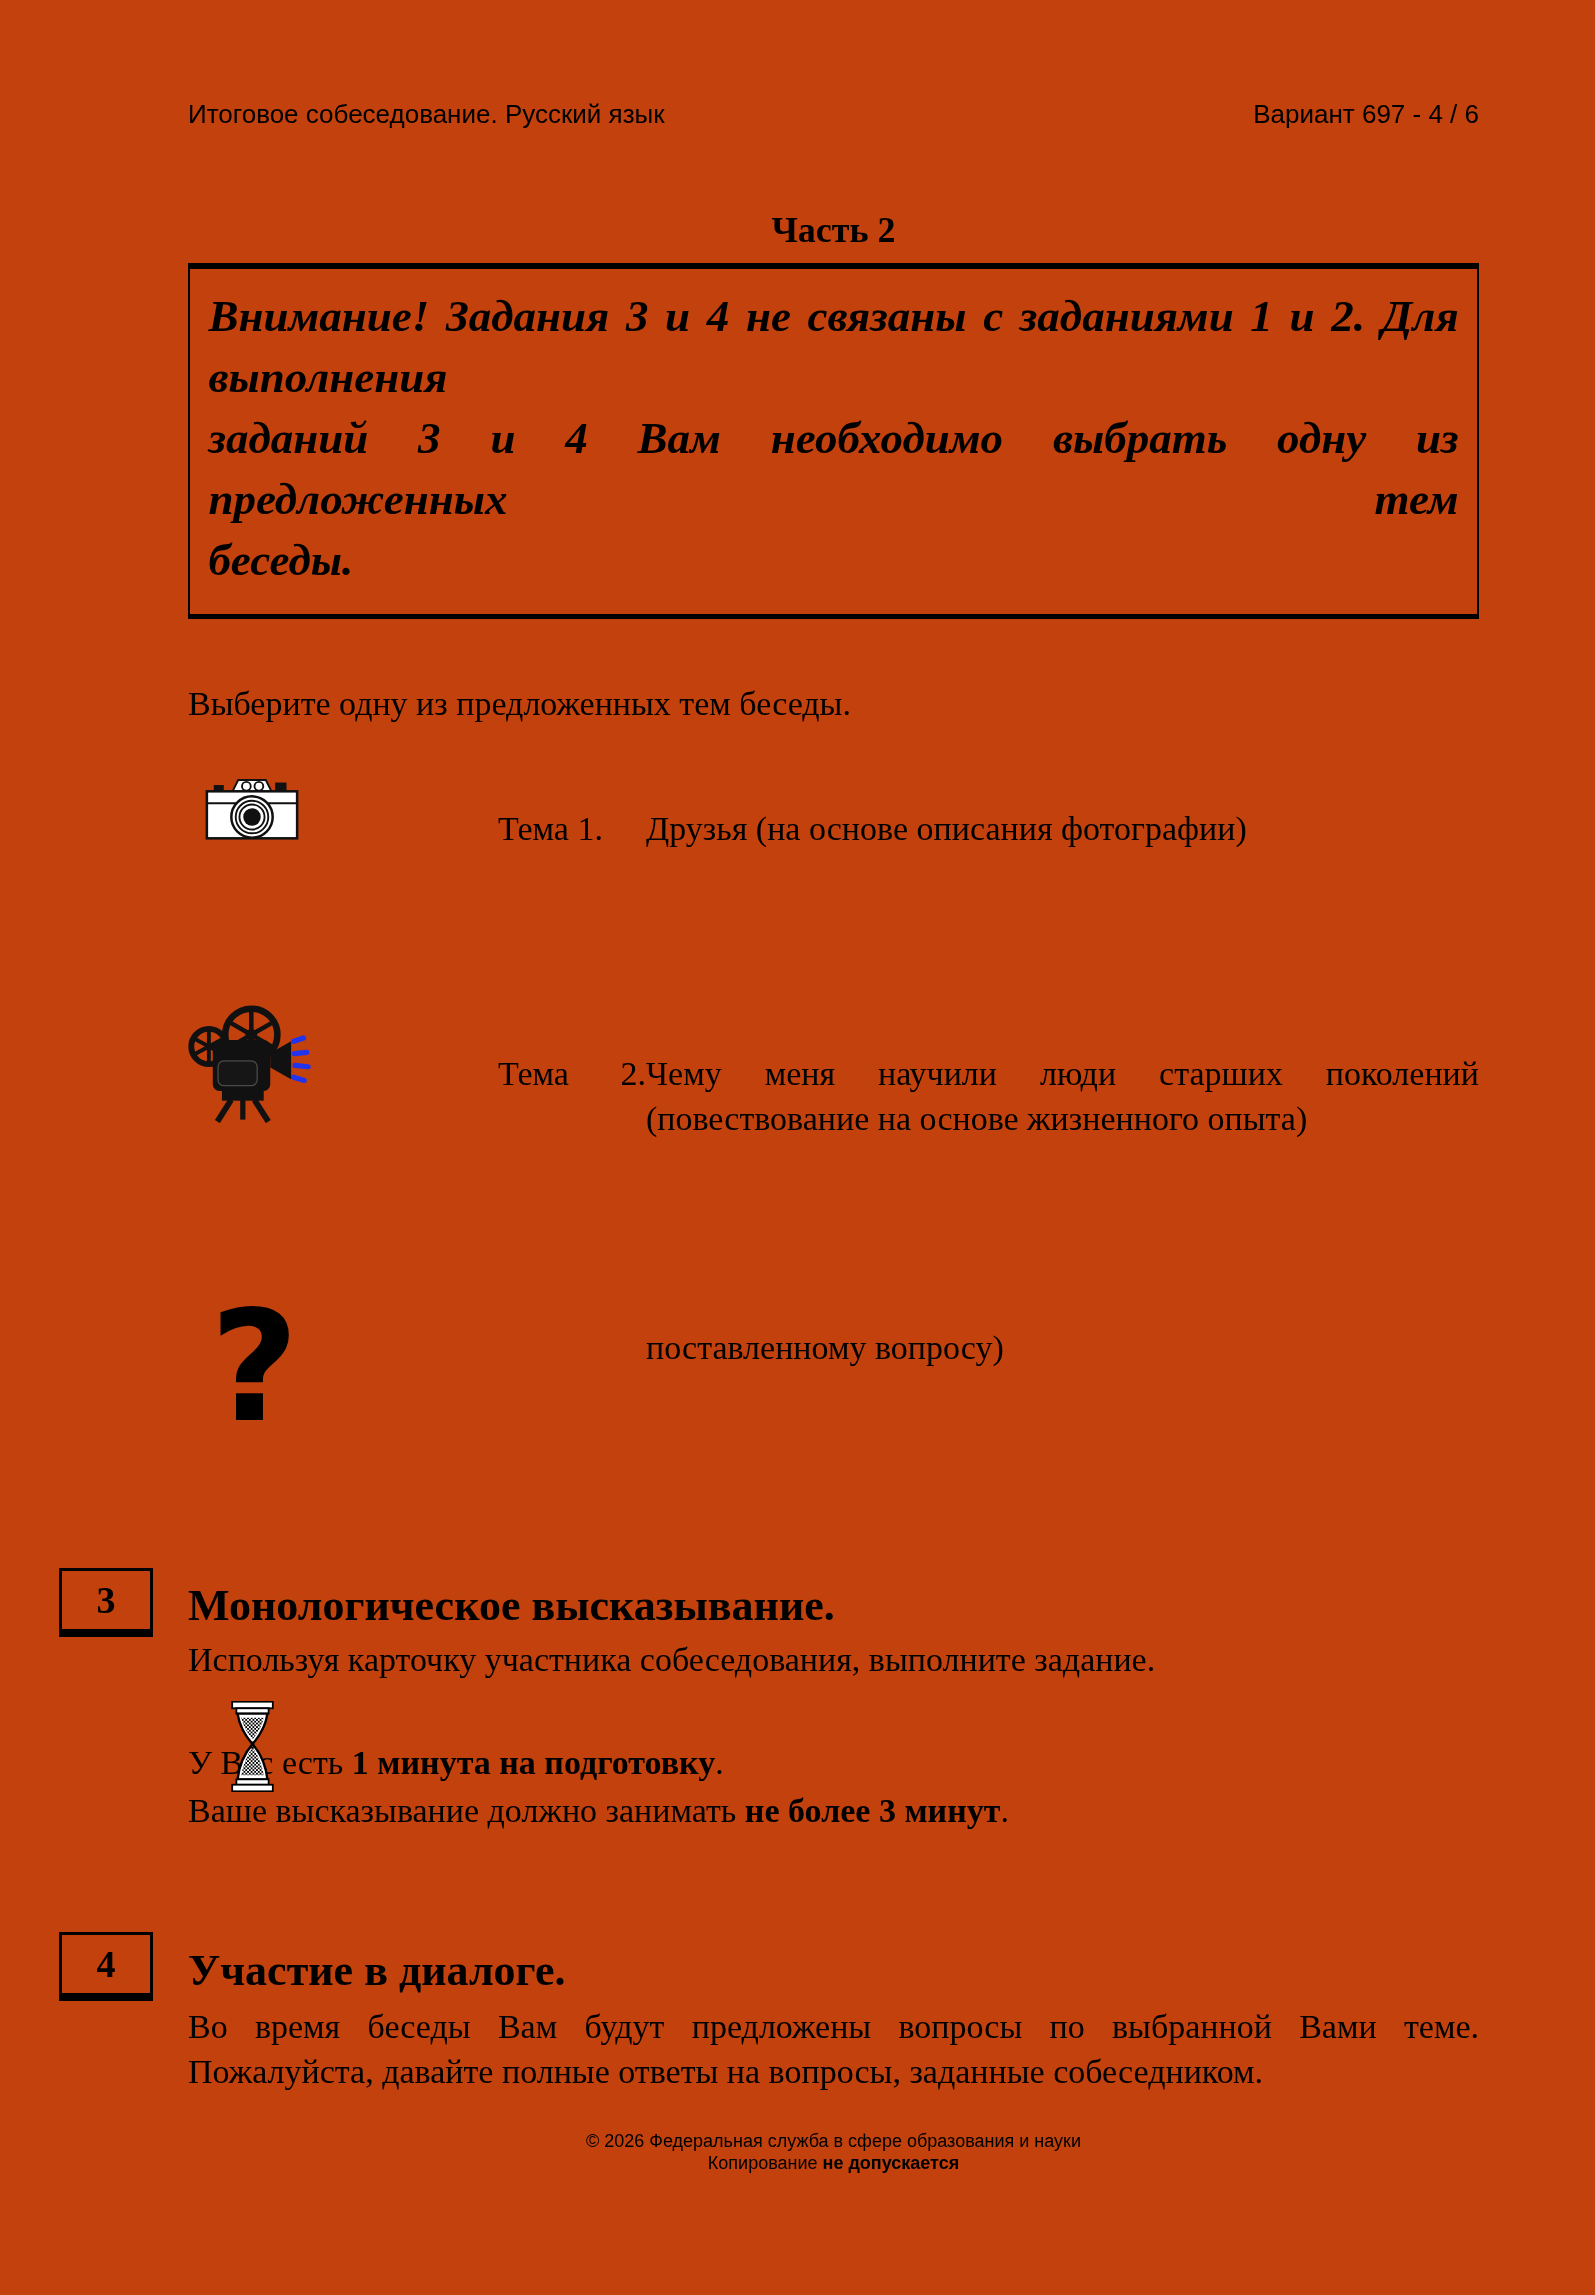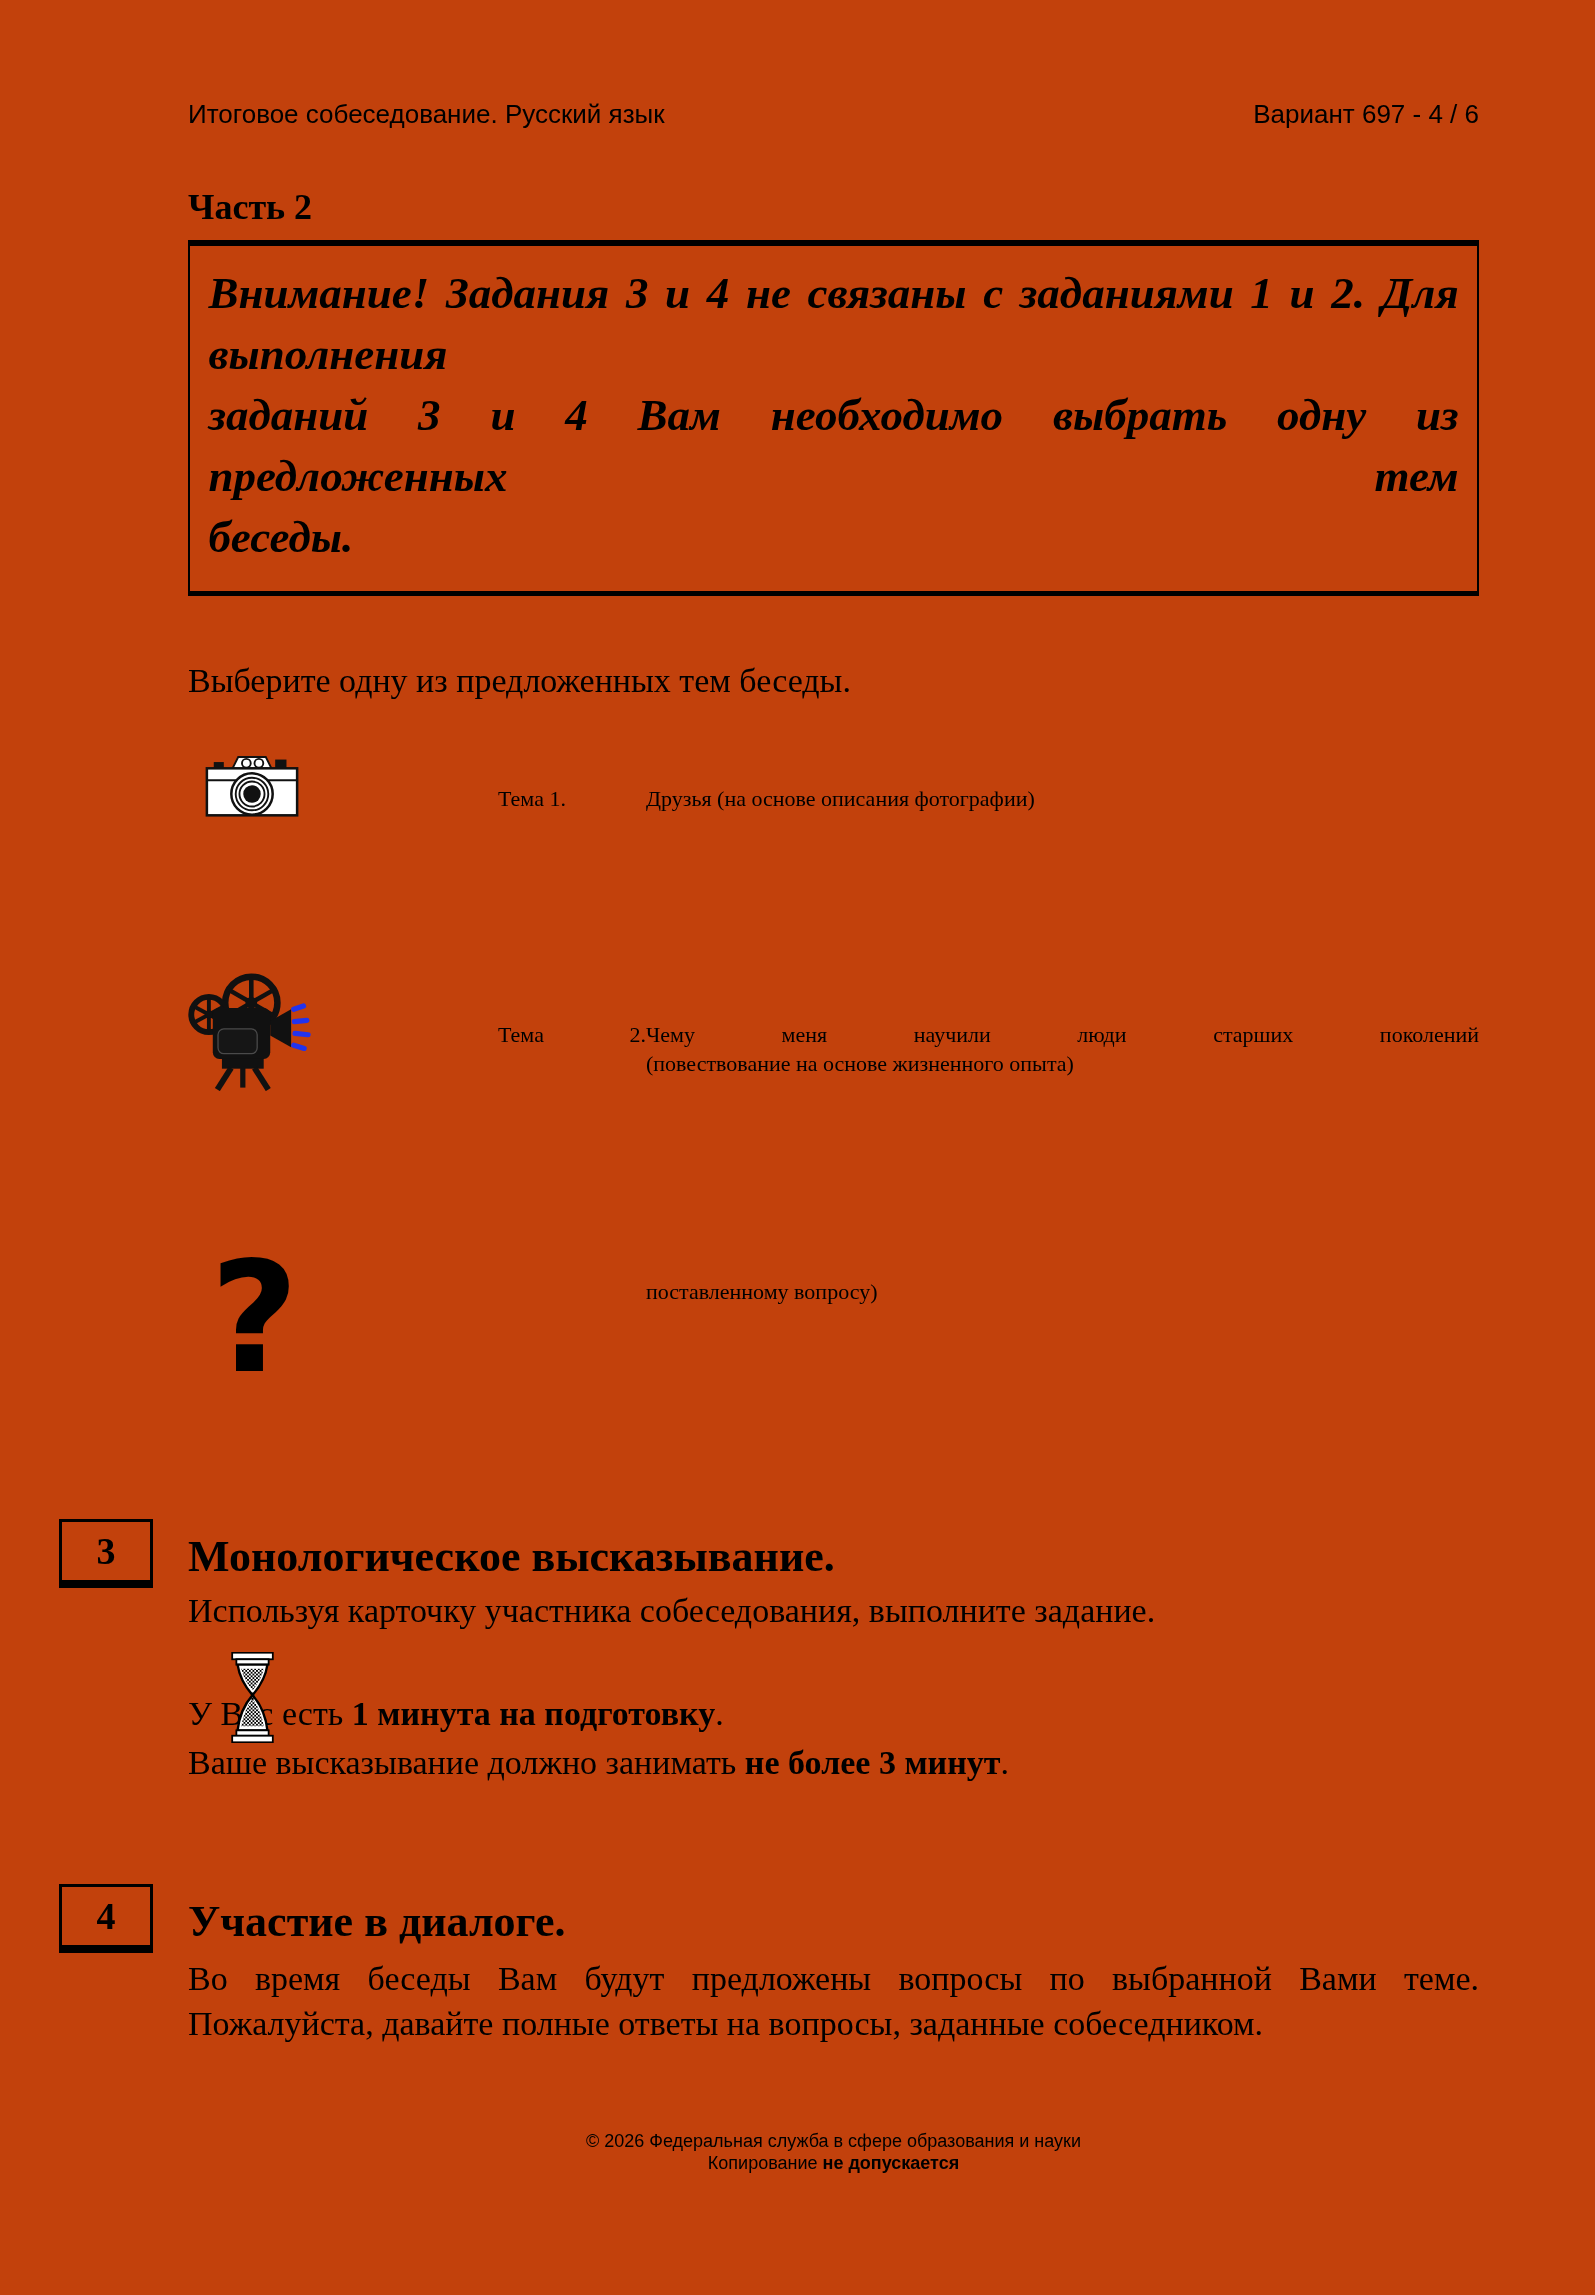--- a/index.html
+++ b/index.html
@@ -16,22 +16,22 @@
   
   .hdr {
     display:flex; justify-content:space-between; align-items:baseline;
     padding-top:100px;
     font-family:"Liberation Sans", sans-serif;
     font-size:26px; line-height:1.1;
   }
 
   
   .part-title {
-    margin-top:57px;
-    text-align:left;
+    margin-top:80px;
+    text-align:center;
     font-weight:bold;
     font-size:36px;
   }
 
   
   .warning-box {
     margin-top:12px;
     border:2.6px solid #000;
     border-top:6.6px solid #000;
     border-bottom:5.3px solid #000;
@@ -40,21 +40,21 @@
     font-style:italic; font-weight:bold;
     font-size:45px; line-height:1.36;
   }
   .jline { text-align:justify; text-align-last:justify; }
 
   .choose-line { margin-top:66px; font-size:34px; }
 
   
   .theme-row { display:flex; align-items:flex-start; }
   .icon-cell { flex:none; width:310px; box-sizing:border-box; }
-  .theme-text { flex:1; font-size:22px; line-height:1.32; }
+  .theme-text { flex:1; font-size:34px; line-height:1.32; }
   .theme-label { display:inline-block; width:148px; }
   .theme-cont  { margin-left:148px; }
 
   .row-t1 { margin-top:55px; }
   .row-t1 .icon-cell { padding-left:16.5px; }
   .row-t1 .theme-text { margin-top:29px; }
 
   .row-t2 { margin-top:150px; }
   .row-t2 .theme-text { margin-top:50px; }
 

